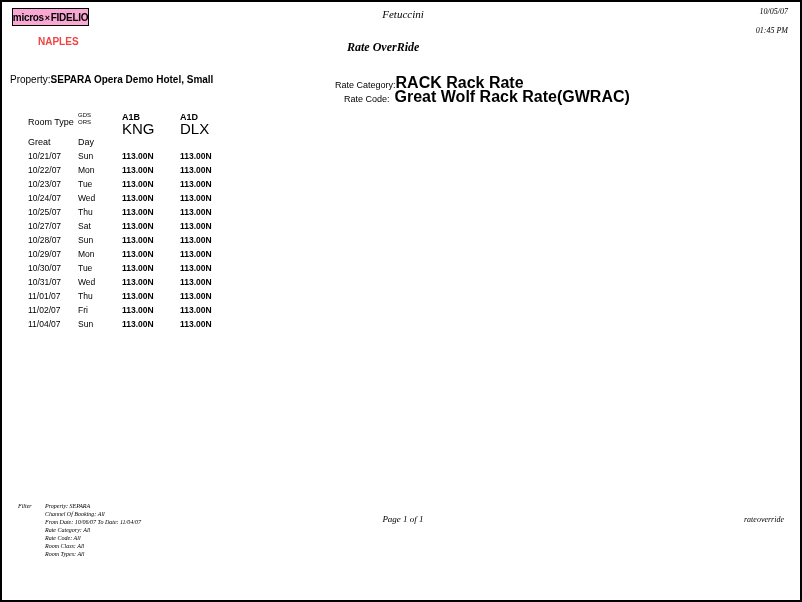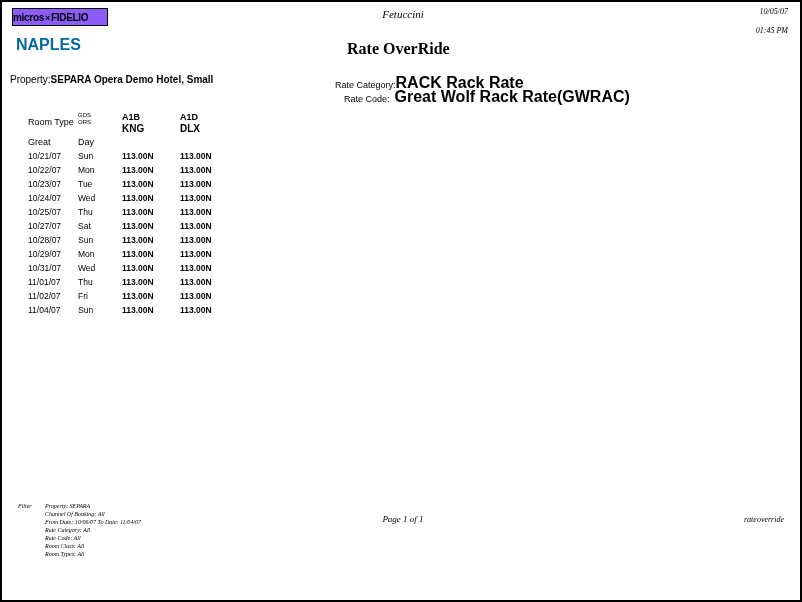--- a/index.html
+++ b/index.html
@@ -17,65 +17,67 @@
     background: #ffffff;
     border: 2px solid #000000;
     box-sizing: border-box;
     overflow: hidden;
   }
   
   .logo {
     position: absolute;
     left: 10px;
     top: 6px;
-    width: 96px;
+    width: 77px;
     height: 18px;
     border: 1px solid #000;
-    background: #8b5cf6;
+    background: #f9a8d4;
     display: flex;
     align-items: center;
+    justify-content: center;
     box-sizing: border-box;
   }
   .logo-text {
     font-size: 10px;
     font-weight: bold;
     letter-spacing: -0.3px;
     color: #000;
     white-space: nowrap;
   }
   .logo-text .sep {
     font-weight: bold;
     font-size: 9px;
     padding: 0 1px;
   }
   .hotel-name {
     position: absolute;
-    left: 14px;
+    left: 36px;
     top: 34px;
-    font-size: 16px;
-    font-weight: bold;
-    color: #0369a1;
+    font-size: 10px;
+    font-weight: bold;
+    color: #ef4444;
   }
   .doc-title-top {
     position: absolute;
     left: 0;
     top: 6px;
     width: 802px;
     text-align: center;
     font-size: 11px;
     font-style: italic;
     font-family: "Liberation Serif", serif;
     color: #000;
   }
   .report-title {
     position: absolute;
     left: 345px;
     top: 38px;
-    font-size: 16px;
-    font-weight: bold;
+    font-size: 12px;
+    font-weight: bold;
+    font-style: italic;
     font-family: "Liberation Serif", serif;
     color: #000;
   }
   .print-date {
     position: absolute;
     right: 12px;
     top: 5px;
     font-size: 8px;
     font-style: italic;
     font-family: "Liberation Serif", serif;
@@ -162,22 +164,22 @@
     font-size: 6px;
     line-height: 7px;
     color: #000;
   }
   .hdr-code {
     font-size: 9px;
     font-weight: bold;
     line-height: 11px;
   }
   .hdr-sub {
-    font-size: 10px;
-    font-weight: bold;
+    font-size: 15px;
+    font-weight: normal;
     line-height: 11px;
   }
   .subhdr td {
     font-size: 9px;
     font-weight: bold;
     padding-top: 3px !important;
     padding-bottom: 3px !important;
   }
   .datarow td {
     font-size: 8.5px;
@@ -325,20 +327,26 @@
             <td class="col-rate d-val">113.00N</td>
             <td class="col-rate d-val">113.00N</td>
           </tr>
           <tr class="datarow">
             <td class="col-date d-date">10/29/07</td>
             <td class="col-day d-day">Mon</td>
             <td class="col-rate d-val">113.00N</td>
             <td class="col-rate d-val">113.00N</td>
           </tr>
           <tr class="datarow">
+            <td class="col-date d-date">10/30/07</td>
+            <td class="col-day d-day">Tue</td>
+            <td class="col-rate d-val">113.00N</td>
+            <td class="col-rate d-val">113.00N</td>
+          </tr>
+          <tr class="datarow">
             <td class="col-date d-date">10/31/07</td>
             <td class="col-day d-day">Wed</td>
             <td class="col-rate d-val">113.00N</td>
             <td class="col-rate d-val">113.00N</td>
           </tr>
           <tr class="datarow">
             <td class="col-date d-date">11/01/07</td>
             <td class="col-day d-day">Thu</td>
             <td class="col-rate d-val">113.00N</td>
             <td class="col-rate d-val">113.00N</td>

